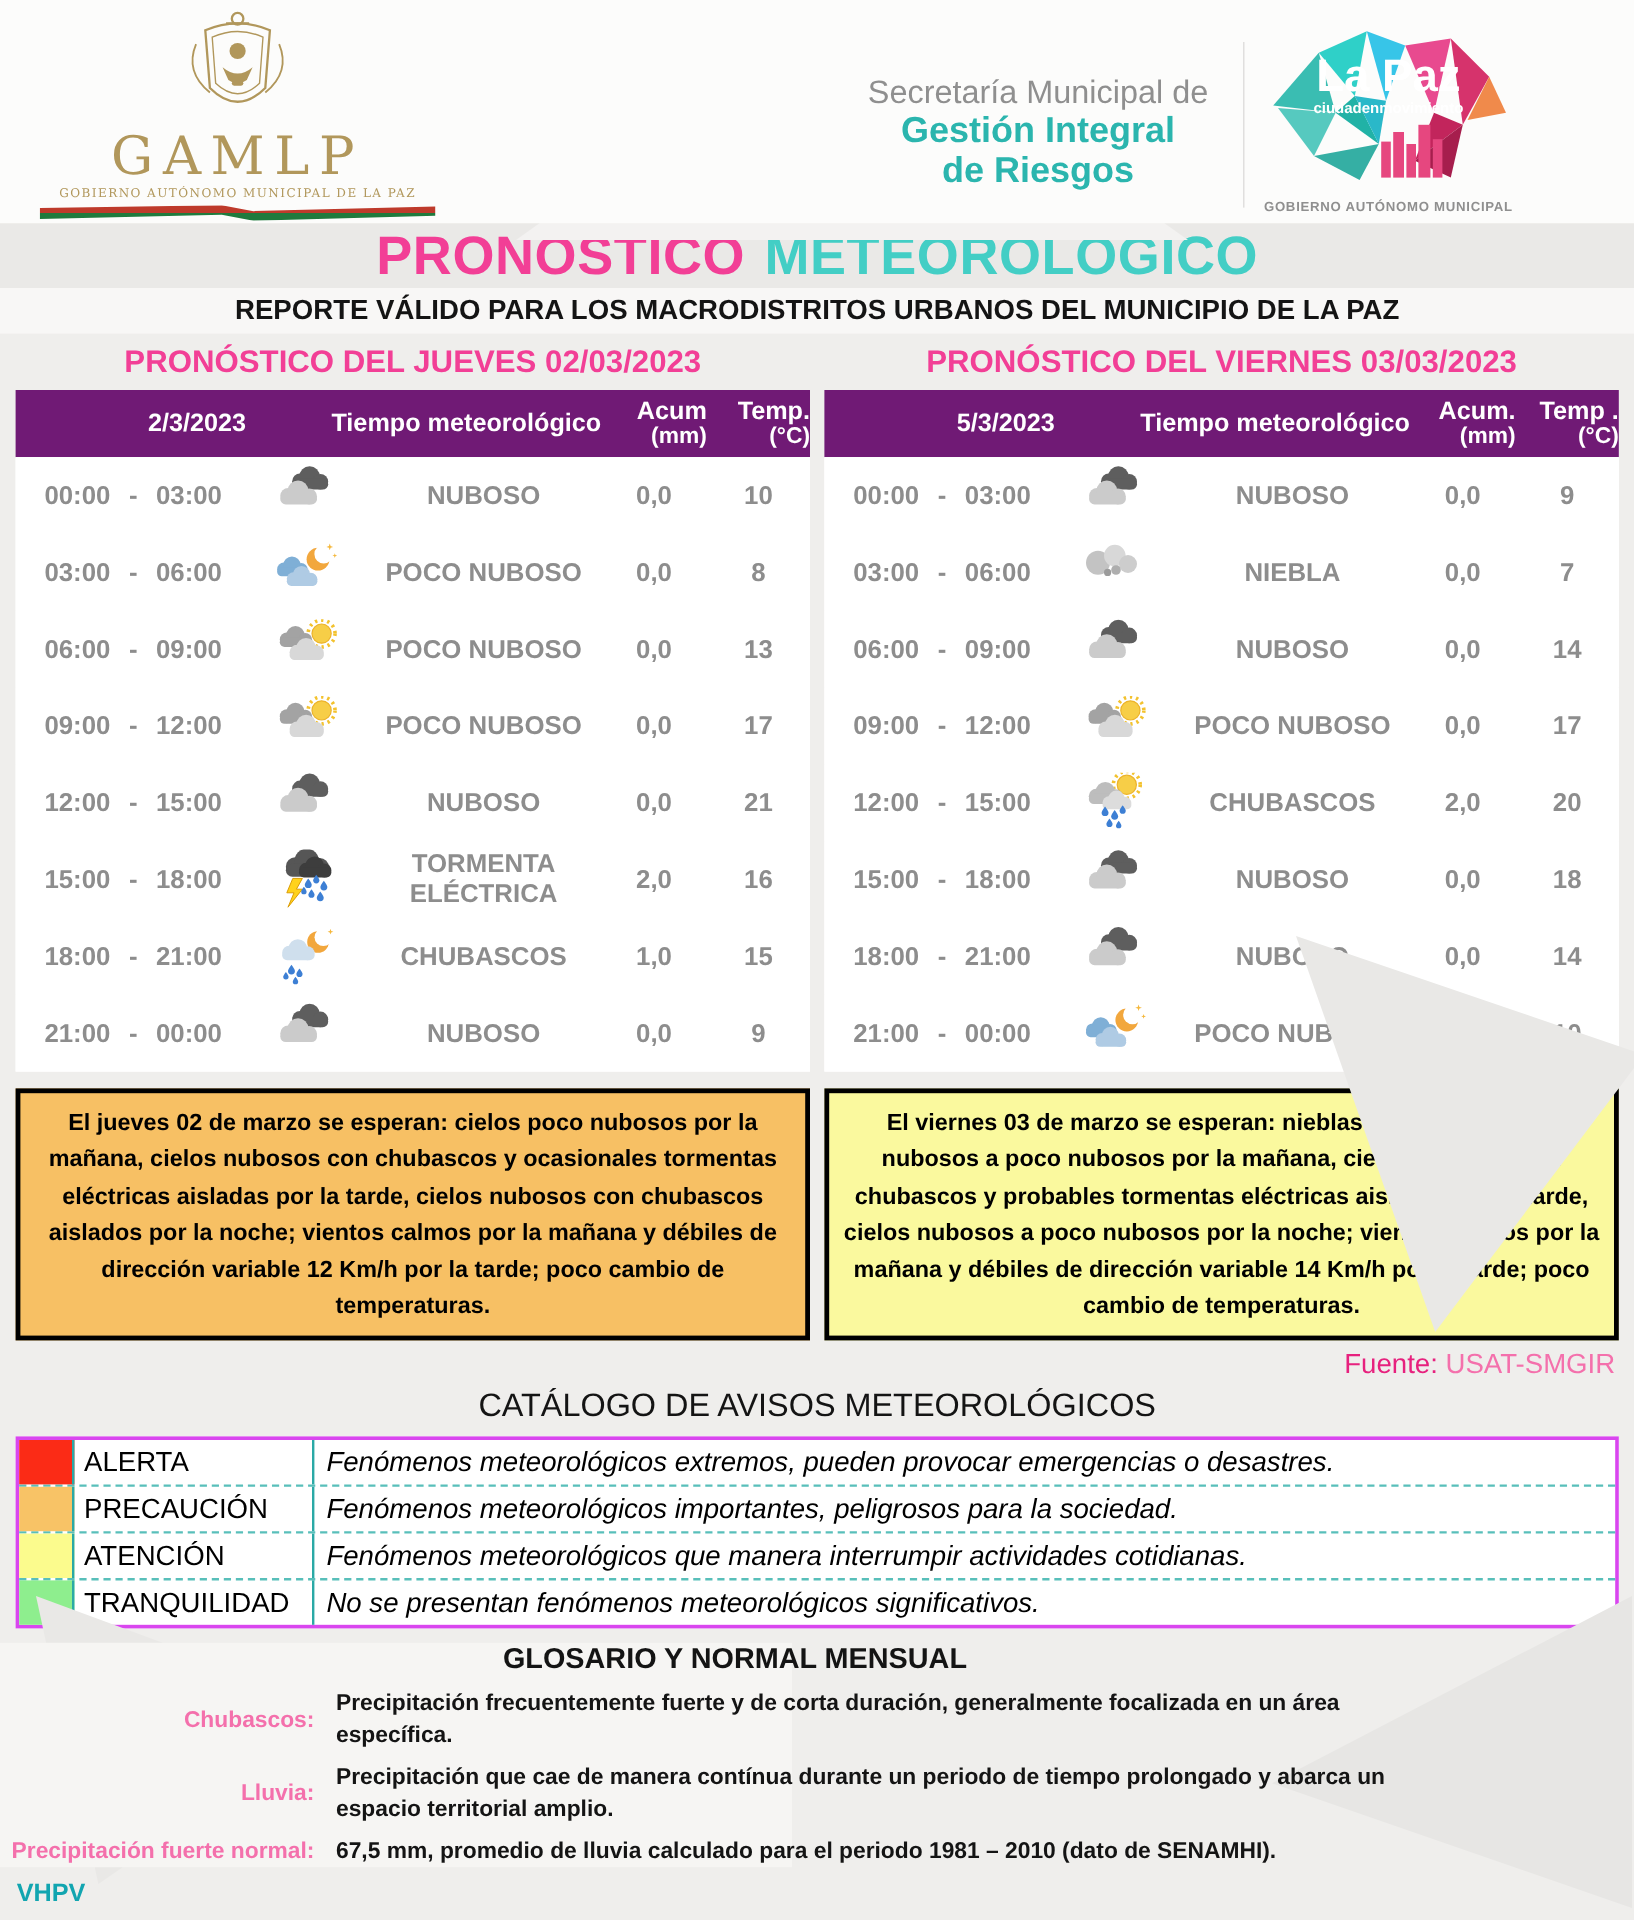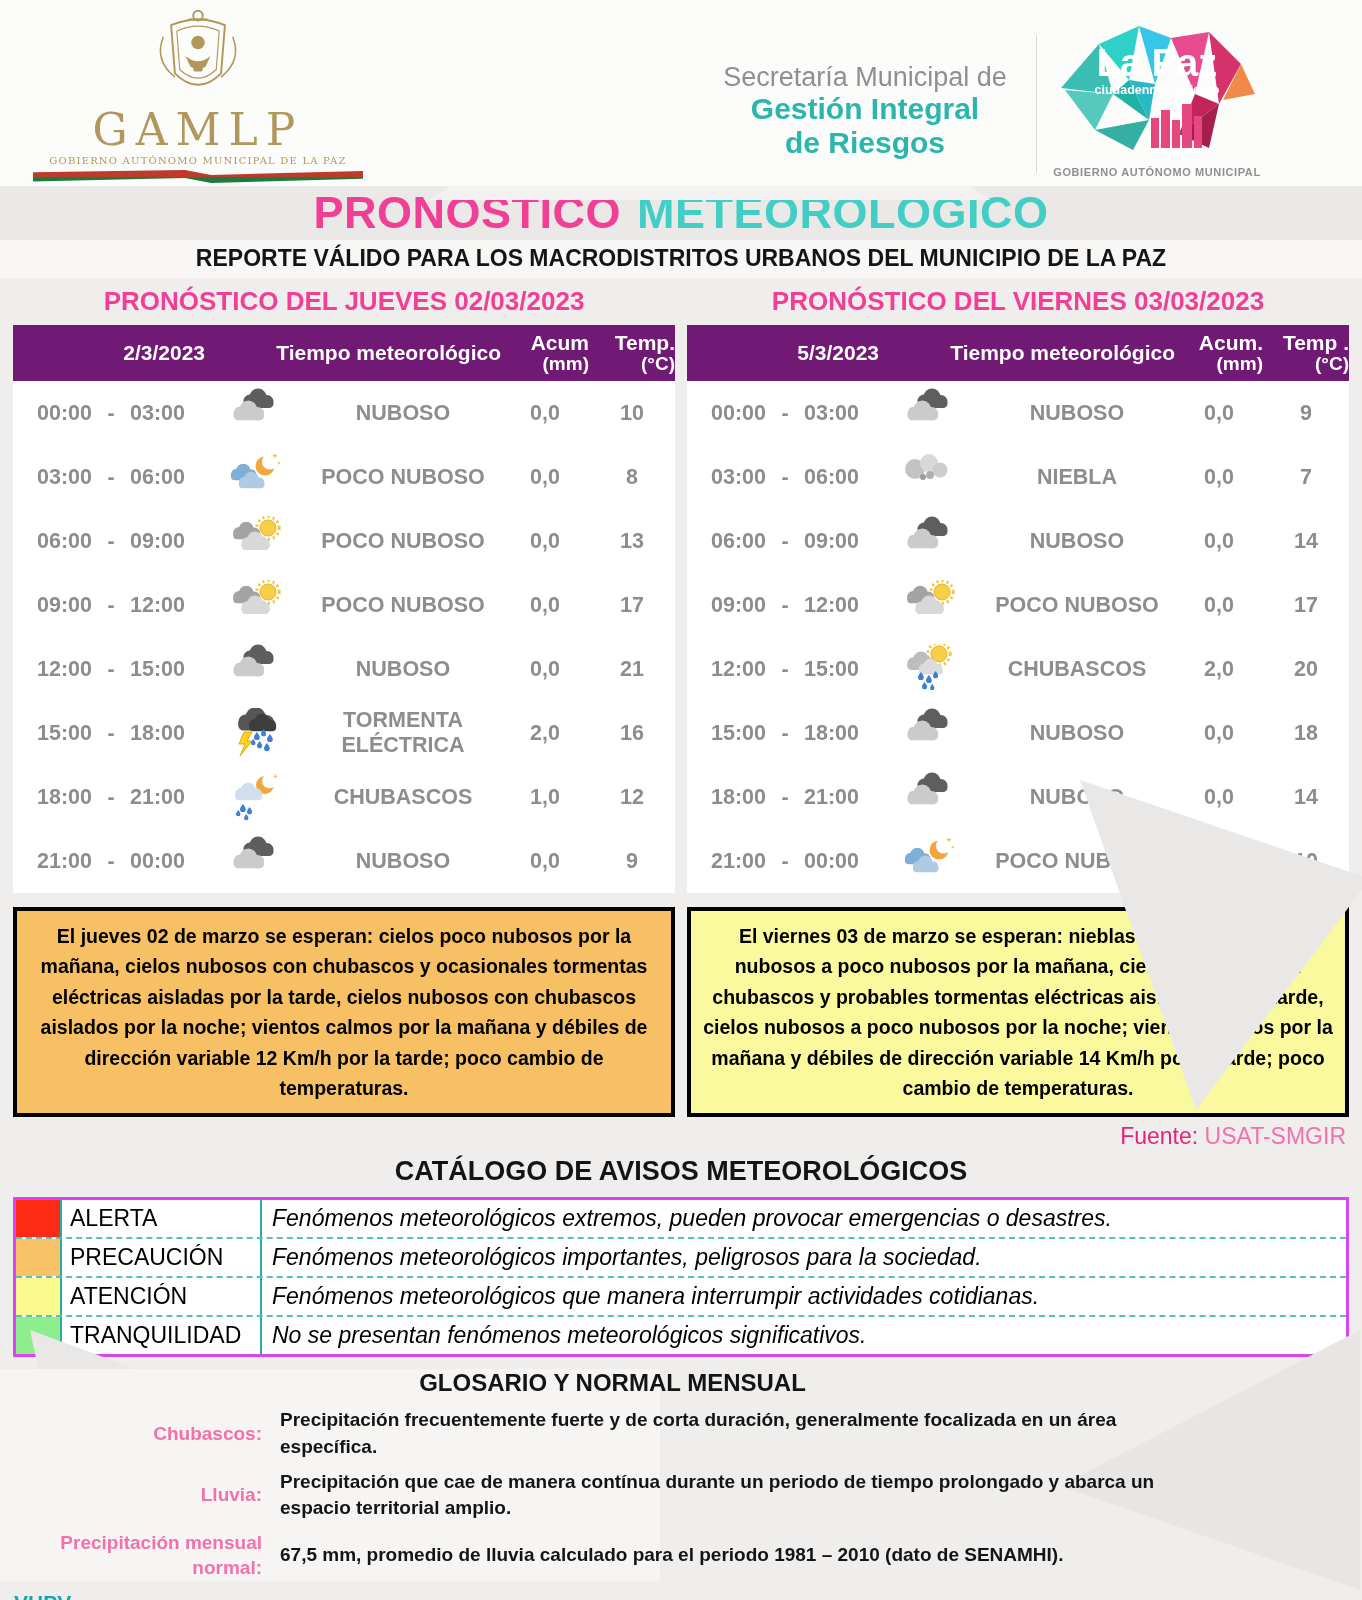--- a/index.html
+++ b/index.html
@@ -52,21 +52,21 @@
   .summary{margin-top:14px;border:4px solid #000;padding:10px 10px;font-size:19.5px;font-weight:bold;
            text-align:center;line-height:1.56;color:#000;min-height:128px;}
 
   
   .fuente{text-align:right;padding:6px 16px 0;font-size:23px;font-weight:normal;}
   .fuente .lbl{color:#E7217E;}
   .fuente .val{color:#F470AC;}
 
   
   .catalog{margin:2px 13px 0;}
-  .catalog h3{text-align:center;font-size:27px;font-weight:bold;color:#141414;margin:6px 0 10px;}
+  .catalog h3{text-align:center;font-size:27px;font-weight:normal;color:#141414;margin:6px 0 10px;}
   .cat-table{border:3px solid #d946ef;background:#fff;}
   .cat-row{display:grid;grid-template-columns:46px 200px 1fr;align-items:stretch;min-height:37px;}
   .cat-row + .cat-row{border-top:2px dashed #58BFBA;}
   .cat-swatch{border-right:2px solid #2AA9A6;}
   .cat-label{font-size:23px;color:#000;padding-left:8px;border-right:2px solid #2AA9A6;display:flex;align-items:center;}
   .cat-desc{font-style:italic;font-size:23px;color:#000;padding-left:10px;display:flex;align-items:center;}
 
   
   .glossary{margin-top:12px;position:relative;
             background:linear-gradient(90deg,#f6f5f3 0 660px,rgba(0,0,0,0) 660px);}
@@ -359,21 +359,21 @@
                   <rect x="3.5" y="9" width="30" height="9" rx="4.5"></rect>
                 </g>
                 <path transform="translate(12 32) scale(0.9)" fill="#3D7FD4" d="M3.2 0 C3.2 0 0 4 0 5.8 A3.2 3.2 0 0 0 6.4 5.8 C6.4 4 3.2 0 3.2 0 Z"></path>
                 <path transform="translate(19 35) scale(0.8)" fill="#3D7FD4" d="M3.2 0 C3.2 0 0 4 0 5.8 A3.2 3.2 0 0 0 6.4 5.8 C6.4 4 3.2 0 3.2 0 Z"></path>
                 <path transform="translate(8 38) scale(0.7)" fill="#3D7FD4" d="M3.2 0 C3.2 0 0 4 0 5.8 A3.2 3.2 0 0 0 6.4 5.8 C6.4 4 3.2 0 3.2 0 Z"></path>
                 <path transform="translate(16 42) scale(0.7)" fill="#3D7FD4" d="M3.2 0 C3.2 0 0 4 0 5.8 A3.2 3.2 0 0 0 6.4 5.8 C6.4 4 3.2 0 3.2 0 Z"></path>
               </svg>
             </div>
             <div class="desc">CHUBASCOS</div>
             <div>1,0</div>
-            <div>12</div>
+            <div>15</div>
           </div>
           <div class="frow">
             <div class="time">
               <span>21:00</span>
               <span>-</span>
               <span>00:00</span>
             </div>
             <div class="icon-cell">
               <svg width="56" height="50" viewBox="0 0 54 50">
                 <g transform="translate(12 2) scale(1)" fill="#5e5e5e">
@@ -672,20 +672,20 @@
     <div class="gl-entries">
         <div class="gl-entry">
           <div class="gl-term">Chubascos:</div>
           <div class="gl-def">Precipitación frecuentemente fuerte y de corta duración, generalmente focalizada en un área específica.</div>
         </div>
         <div class="gl-entry">
           <div class="gl-term">Lluvia:</div>
           <div class="gl-def">Precipitación que cae de manera contínua durante un periodo de tiempo prolongado y abarca un espacio territorial amplio.</div>
         </div>
         <div class="gl-entry">
-          <div class="gl-term">Precipitación mensual normal:</div>
+          <div class="gl-term">Precipitación fuerte normal:</div>
           <div class="gl-def">67,5 mm, promedio de lluvia calculado para el periodo 1981 – 2010 (dato de SENAMHI).</div>
         </div>
       </div>
   </section>
 
   <div class="vhpv">VHPV</div>
 </div>
 
 </body></html>

